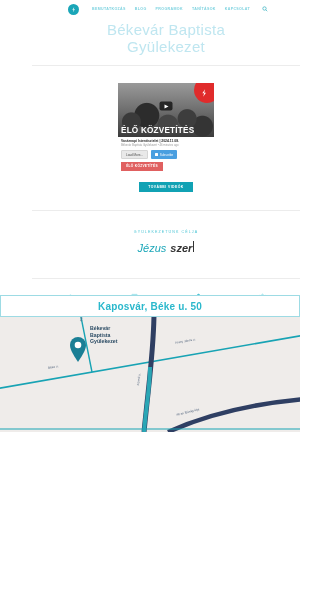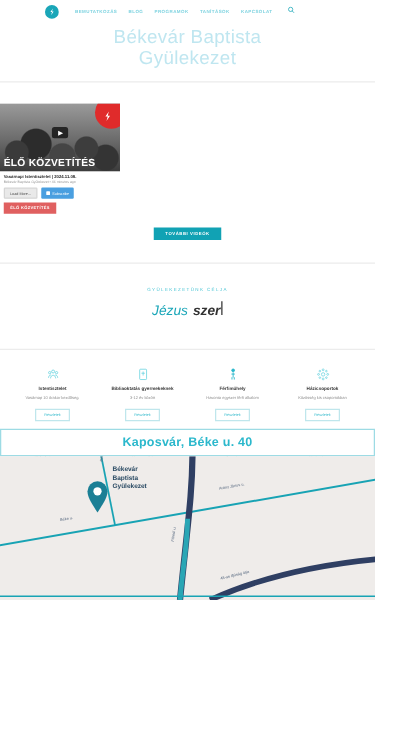--- a/index.html
+++ b/index.html
@@ -2,21 +2,21 @@
 <html><head>
 <meta charset="utf-8">
 <style>
   * { box-sizing: border-box; margin: 0; padding: 0; }
   html, body {
     width: 300px; height: 600px;
     background: #ffffff;
     font-family: "Liberation Sans", sans-serif;
     overflow: hidden;
   }
-  .page { width: 300px; height: 480px; position: relative; background: #fff; }
+  .page { width: 300px; height: 432px; position: relative; background: #fff; padding-left: 32px; }
 
   
   .topbar {
     height: 18px; display: flex; align-items: center;
     padding-left: 36px; gap: 7px; background: #fff;
   }
   .logo {
     width: 11px; height: 11px; border-radius: 50%;
     background: #1aa6b8; display: flex; align-items: center; justify-content: center;
     flex: 0 0 auto;
@@ -33,21 +33,21 @@
   .hero {
     padding: 4px 0 9px; text-align: center;
     border-bottom: 1px solid #ececec;
   }
   .hero h1 {
     font-size: 15px; line-height: 1.12; font-weight: 400;
     color: #bfe6f0; letter-spacing: .3px;
   }
 
   
-  .videowrap { padding: 17px 0 0; display: flex; }
+  .videowrap { padding: 17px 0 0; display: flex; justify-content: center; }
   .videocard { width: 96px; }
   .vthumb {
     position: relative; width: 96px; height: 54px;
     background: linear-gradient(160deg,#8d8d8d 0%, #5e5e5e 40%, #434343 100%);
     overflow: hidden;
   }
   .vthumb .crowd {
     position: absolute; inset: 0;
     background:
       radial-gradient(circle at 14% 72%, #3a3a3a 0 9px, transparent 10px),
@@ -339,21 +339,21 @@
         <div class="ctitle">Alpha kurzus</div>
         <div class="cdesc">Egy programsorozat, ahol a kereszténység alapjait lehet feltenni.</div>
         <div class="cbtn">Részletek</div>
       </div>
 
     </div>
   </div>
 
   <div class="maparea">
     <div class="addrbar">
-      <span>Kaposvár, Béke u. 40</span>
+      <span>Kaposvár, Béke u. 50</span>
     </div>
     <div class="mapbox">
       <svg width="300" height="115" viewBox="0 0 300 115">
         <line x1="-5" y1="72" x2="305" y2="18" stroke="#18a3b4" stroke-width="1.6"></line>
         <line x1="80" y1="-5" x2="92" y2="55" stroke="#18a3b4" stroke-width="1.4"></line>
         <path d="M154 -5 C154 30, 150 55, 144 115" stroke="#2f3f63" stroke-width="5" fill="none"></path>
         <path d="M150 50 C150 70, 146 90, 144 115" stroke="#2aa6b5" stroke-width="4" fill="none"></path>
         <path d="M168 115 C210 96, 260 86, 305 82" stroke="#2f3f63" stroke-width="4.5" fill="none"></path>
         <line x1="0" y1="112" x2="300" y2="112" stroke="#18a3b4" stroke-width="1.2"></line>
       </svg>

